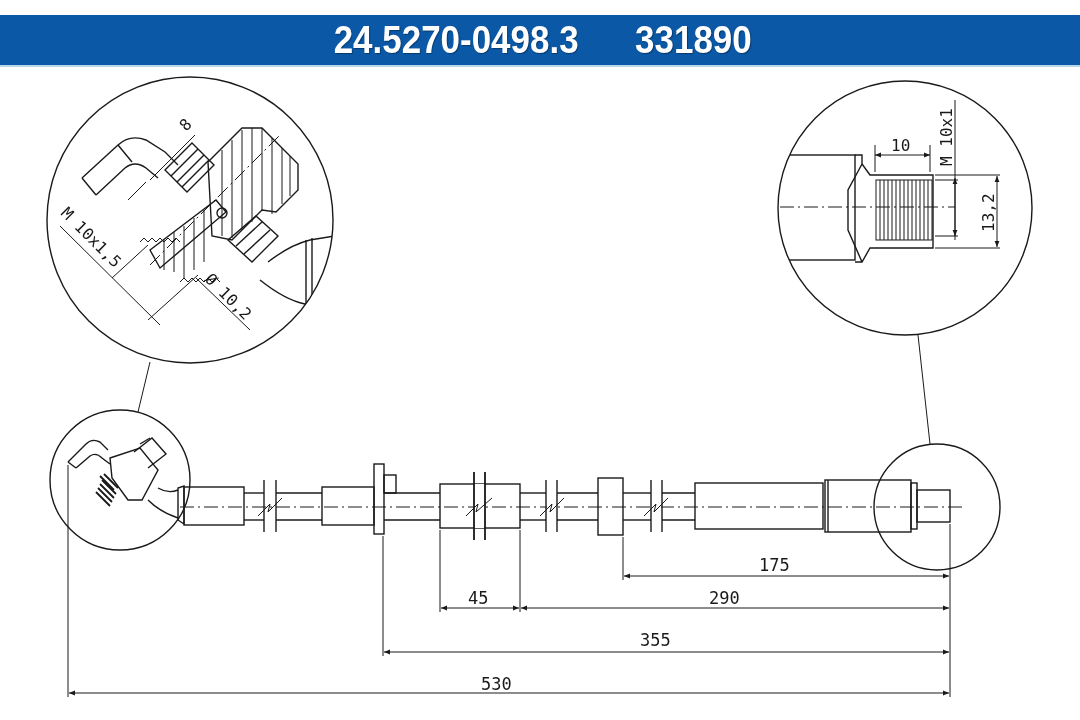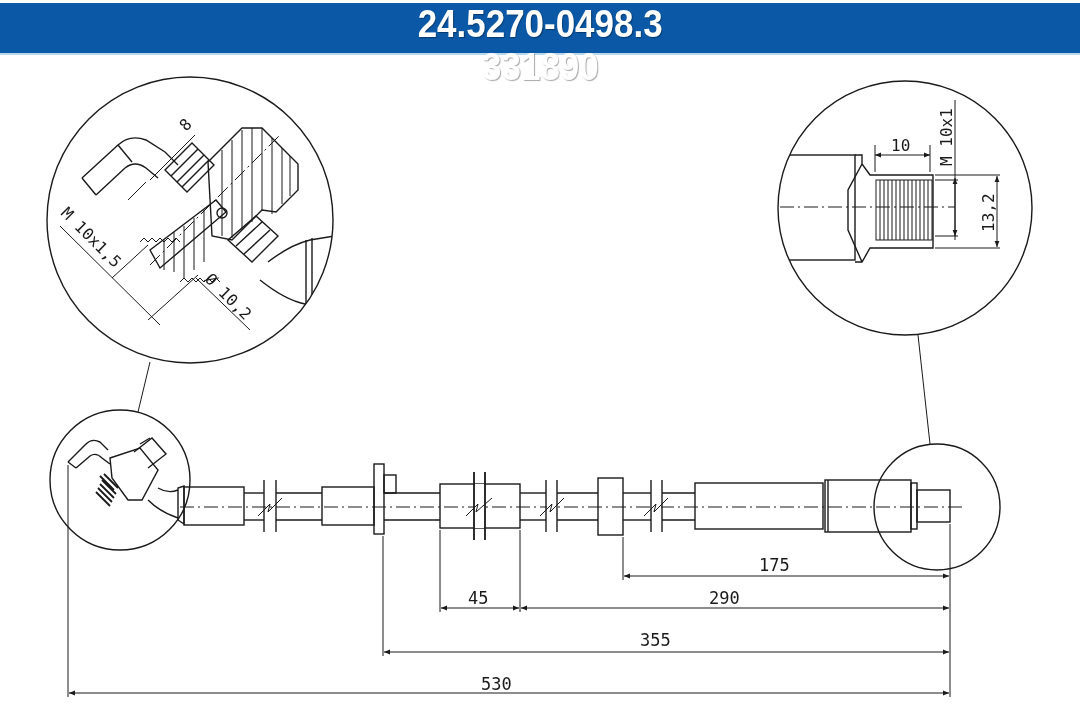--- a/index.html
+++ b/index.html
@@ -1,17 +1,17 @@
 <!DOCTYPE html>
 <html><head>
 <meta charset="utf-8">
 <style>
   html,body{margin:0;padding:0;background:#ffffff;}
   body{width:1080px;height:720px;overflow:hidden;position:relative;font-family:"Liberation Sans",sans-serif;}
-  .header{position:absolute;left:0;top:3px;width:1080px;height:50px;background:#0a58a6;display:flex;align-items:center;justify-content:space-between;border-bottom:2px solid #b9d6ea;flex-direction:column;}
+  .header{position:absolute;left:0;top:15px;width:1080px;height:50px;background:#0a58a6;display:flex;align-items:center;justify-content:center;border-bottom:2px solid #b9d6ea;}
   .header span{color:#fff;font-family:"Liberation Sans",sans-serif;font-weight:bold;font-size:38px;letter-spacing:0px;transform:scaleX(0.92);display:inline-block;text-shadow:1px 1px 1px rgba(0,0,0,0.35);}
   .header .gap{width:40px;display:inline-block;}
   svg{position:absolute;left:0;top:0;}
   .ln{stroke:#1a1a1a;stroke-width:1.4;fill:none;}
   .thin{stroke:#1a1a1a;stroke-width:1;fill:none;}
   .thick{stroke:#1a1a1a;stroke-width:1.8;fill:none;}
   .fillw{stroke:#1a1a1a;stroke-width:1.4;fill:#ffffff;}
   .center{stroke:#1a1a1a;stroke-width:1;fill:none;stroke-dasharray:14 4 2 4;}
   .dim{font-family:"DejaVu Sans Mono",monospace;font-size:17px;fill:#1a1a1a;}
   .dimv{font-family:"DejaVu Sans Mono",monospace;font-size:16px;fill:#1a1a1a;}

